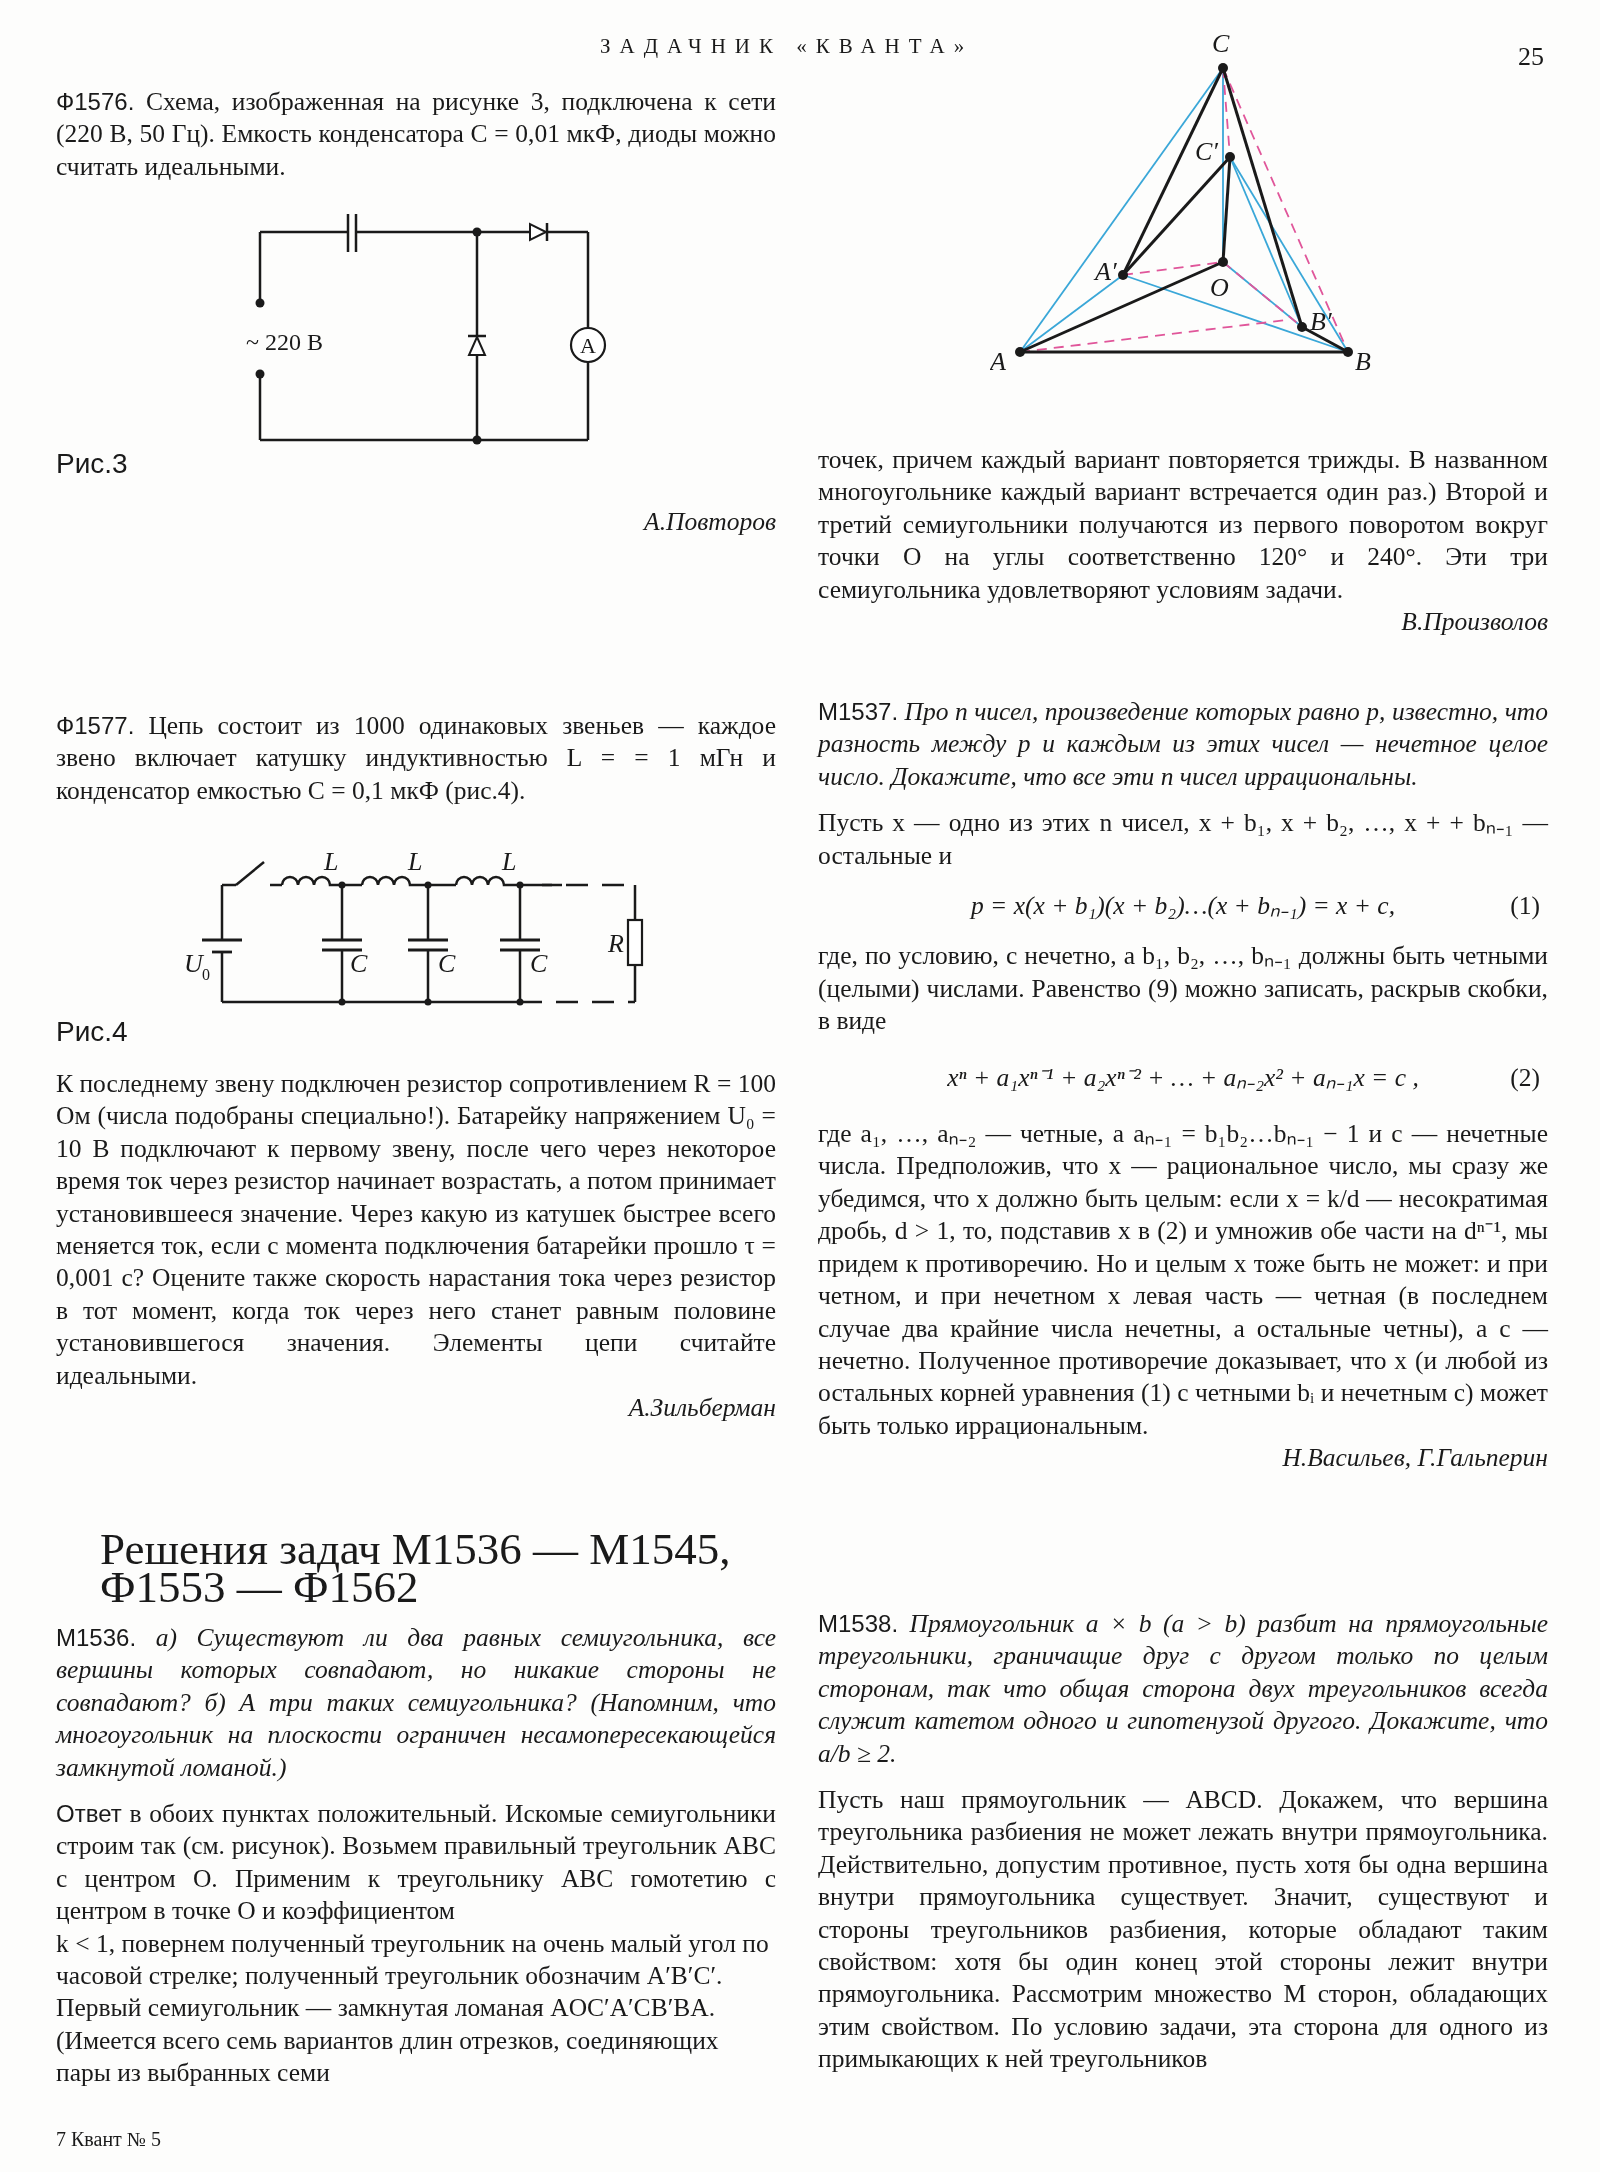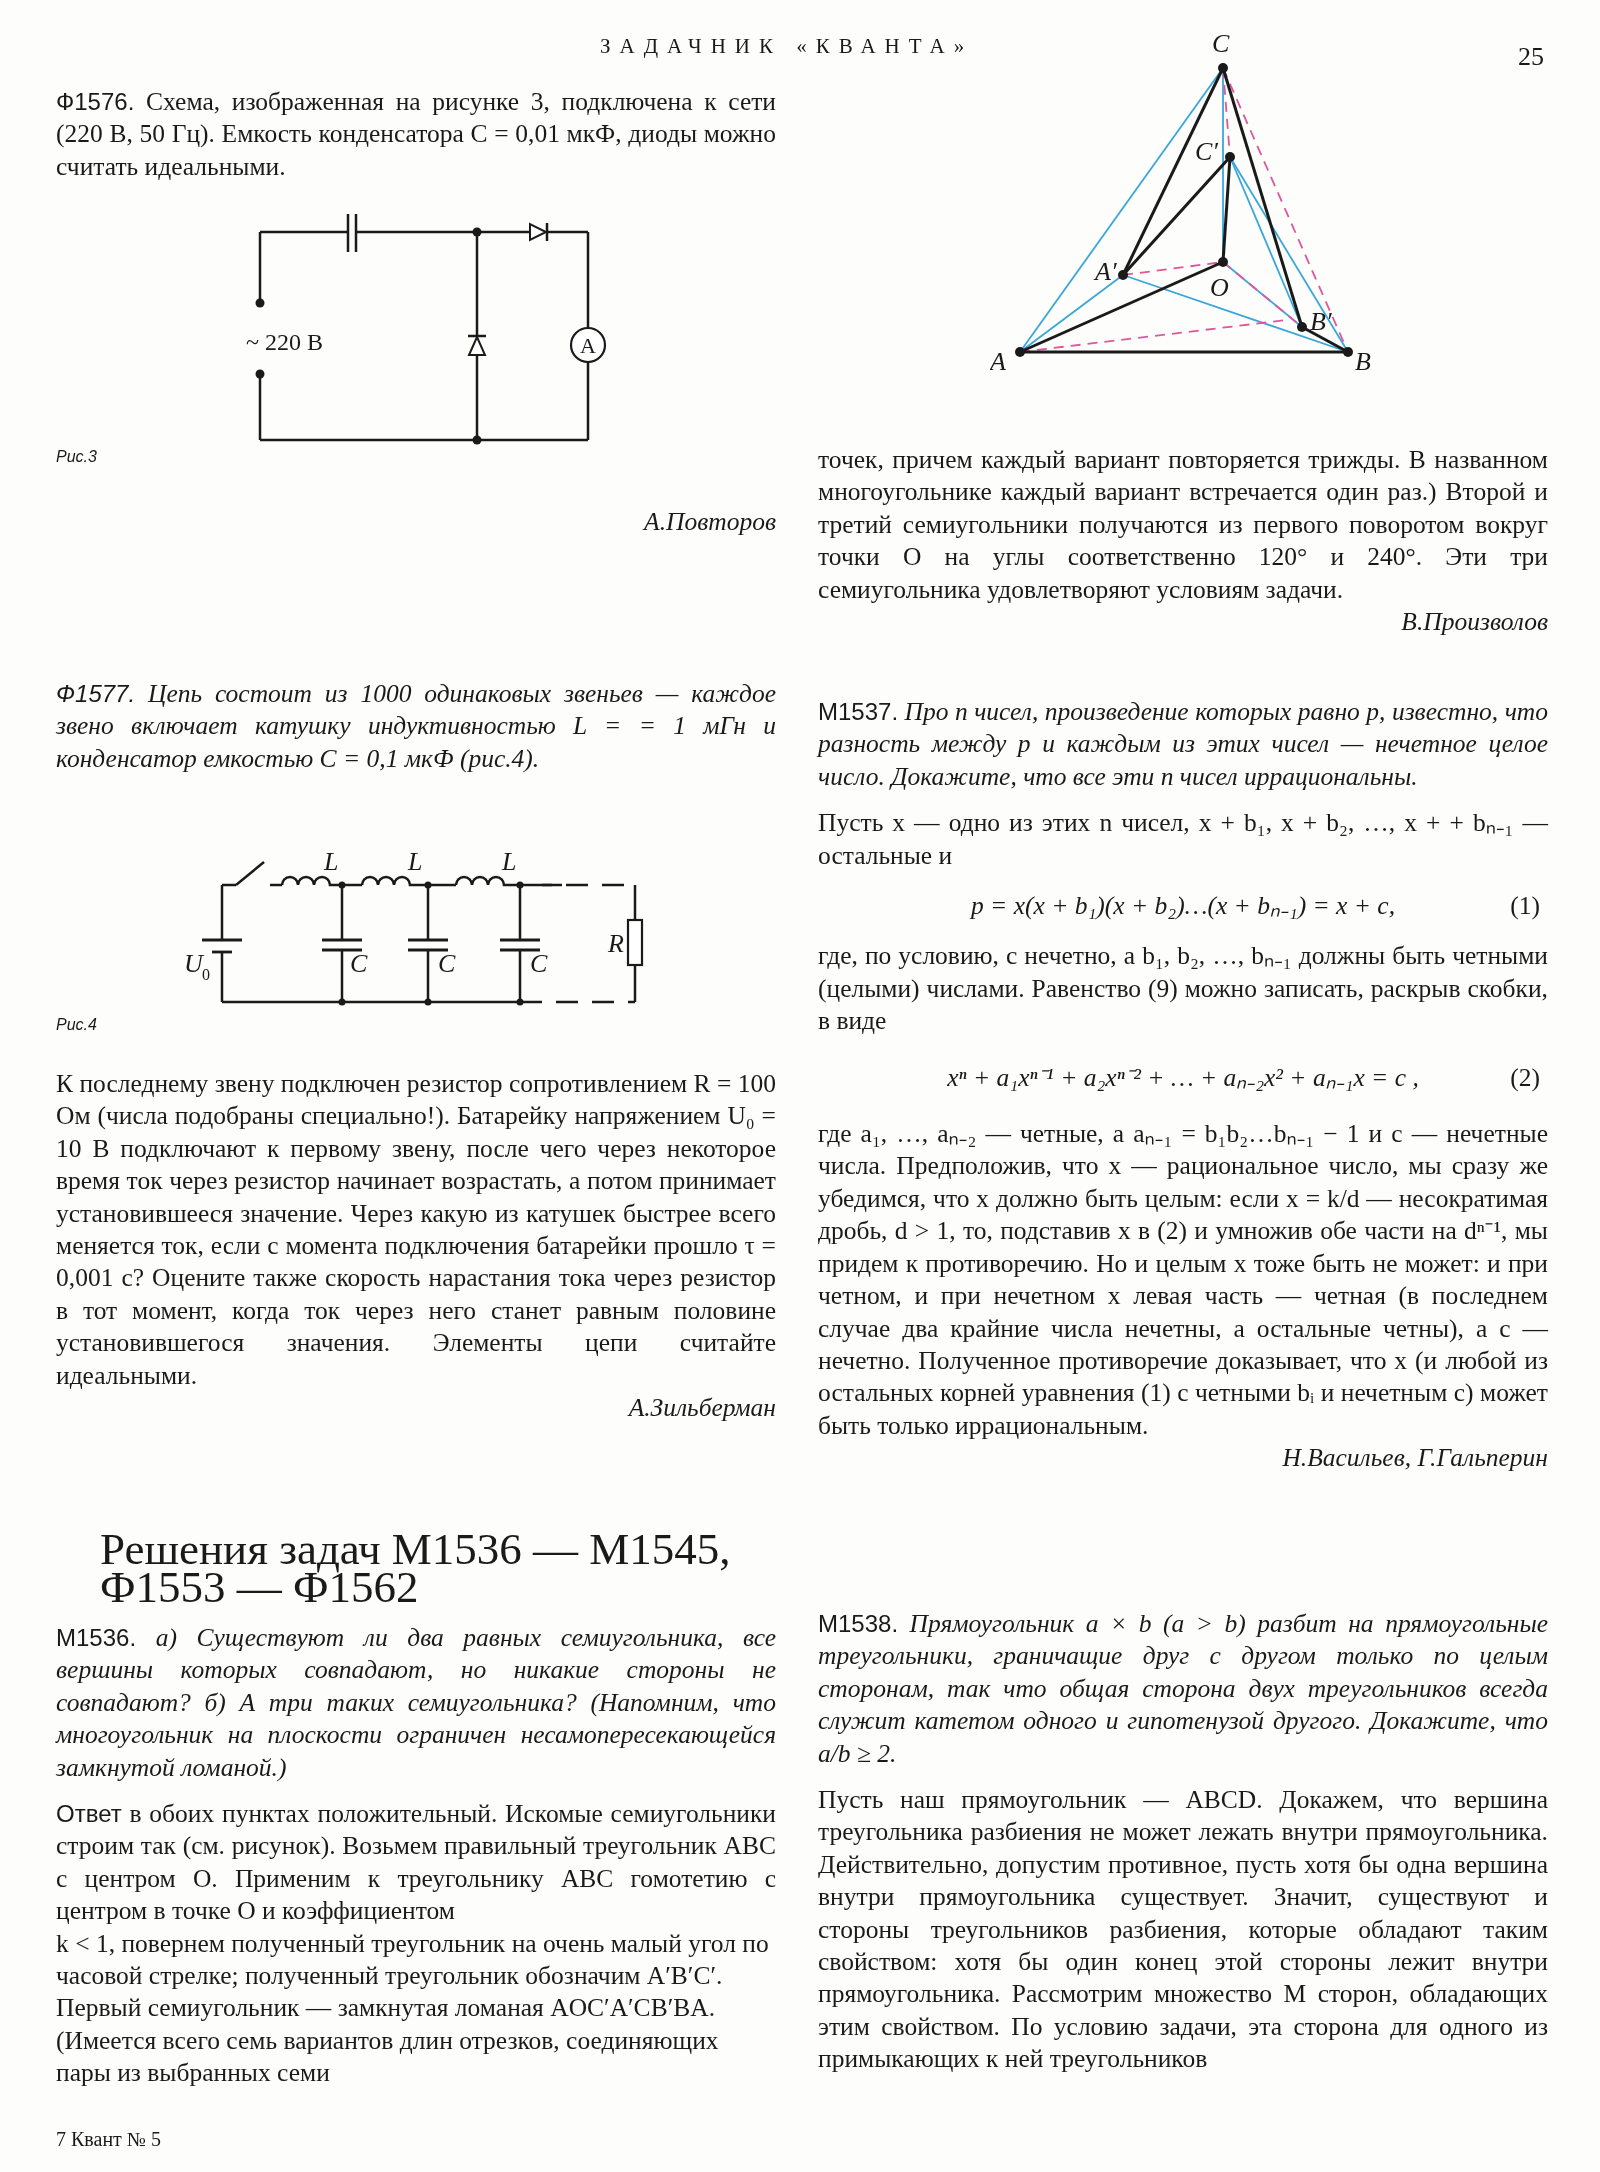--- a/index.html
+++ b/index.html
@@ -12,21 +12,21 @@
   .running-head {
     left:600px; top:34px; font-size:21px; letter-spacing:9px;
     font-family:"Liberation Serif", serif;
   }
   .page-num { left:1518px; top:42px; font-size:26px; font-family:"Liberation Serif", serif; }
   .col { position:absolute; font-size:25.5px; line-height:32.4px; text-align:justify; }
   .col p { margin:0; }
   .lbl { font-family:"Liberation Sans", sans-serif; font-size:24px; }
   .it { font-style:italic;margin-top:24px; }
   .sig { text-align:right; font-style:italic; }
-  .cap { font-family:"Liberation Sans", sans-serif; font-style:italic; font-size:16px; }
+  .cap { font-family:"Liberation Sans", sans-serif; font-size:28px; }
   .heading {
     font-family:Liberation Serif, serif; font-size:45px; line-height:38px;margin-left:44px;
   }
   .eq { text-align:center; font-style:italic; position:relative; }
   .eqnum { position:absolute; right:8px; font-style:normal; }
   svg text { font-family:"Liberation Serif", serif; }
   .footer { left:56px; top:2128px; font-size:20px; }
 </style>
 </head>
 <body>
@@ -68,21 +68,21 @@
   <circle cx="438" cy="145" r="17" fill="#fff" stroke="#1a1a1a" stroke-width="2.2"></circle>
   <text x="438" y="153" font-size="22" text-anchor="middle" fill="#1a1a1a">A</text>
   <text x="96" y="150" font-size="24" fill="#1a1a1a">~ 220 В</text>
 </svg>
 <div class="abs cap" style="left:56px; top:448px;">Рис.3</div>
 
 <div class="col" style="left:56px; top:506px; width:720px;">
   <p class="sig">А.Повторов</p>
 </div>
 
-<div class="col" style="left:56px; top:678px; width:720px;font-style:italic;">
+<div class="col" style="left:56px; top:710px; width:720px;">
   <p><span class="lbl">Ф1577.</span> <span>Цепь состоит из 1000 одинаковых звеньев — каждое звено включает катушку индуктивностью L = = 1 мГн и конденсатор емкостью C = 0,1 мкФ (рис.4).</span></p>
 </div>
 
 <svg class="abs" style="left:180px; top:840px;" width="480" height="180" viewBox="0 0 480 180">
   <g stroke="#1a1a1a" stroke-width="2.5" fill="none">
     <line x1="42" y1="45" x2="42" y2="100"></line>
     <line x1="42" y1="112" x2="42" y2="162"></line>
     <line x1="42" y1="45" x2="56" y2="45"></line>
     <line x1="56" y1="45" x2="84" y2="22"></line>
     <line x1="90" y1="45" x2="102" y2="45"></line>

